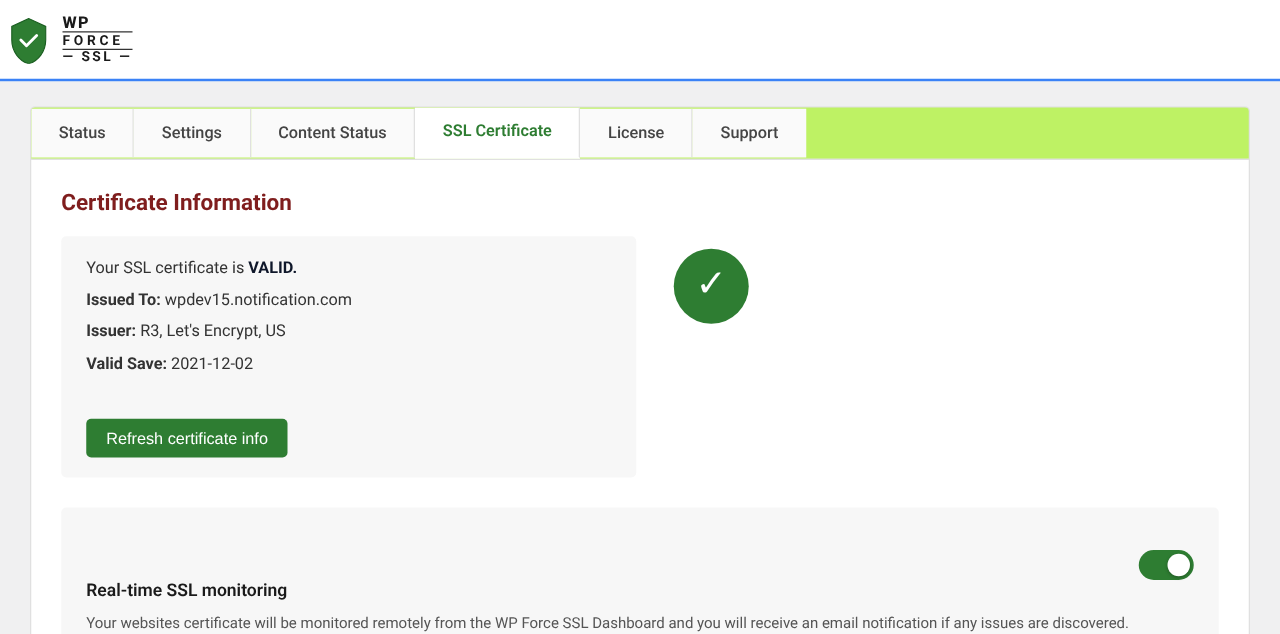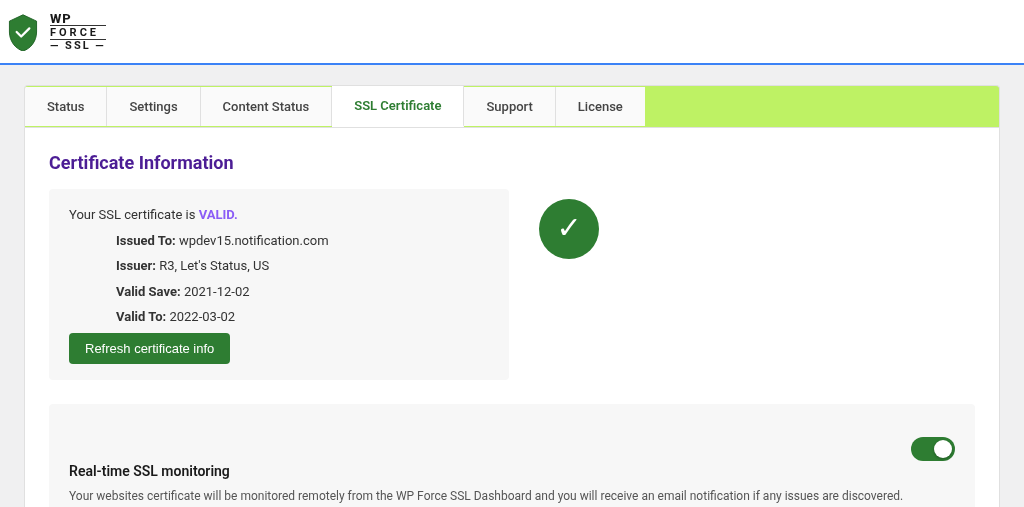--- a/index.html
+++ b/index.html
@@ -97,21 +97,21 @@
     .content-area {
       background: #fff;
       border: 1px solid #e0e0e0;
       border-radius: 0 0 4px 4px;
       padding: 24px;
     }
 
     .section-title {
       font-size: 18px;
       font-weight: 700;
-      color: #4c1d95;
+      color: #7f1d1d;
       margin-bottom: 16px;
     }
 
     .cert-section {
       display: flex;
       gap: 20px;
       margin-bottom: 24px;
     }
 
     .cert-info-box {
@@ -123,31 +123,30 @@
     }
 
     .cert-info-box p {
       font-size: 13px;
       color: #333;
       margin-bottom: 6px;
       line-height: 1.5;
     }
 
     .cert-info-box p .valid-text {
-      color: #8b5cf6;
+      color: #0f172a;
       font-weight: 700;
     }
 
     .cert-info-box p strong {
       font-weight: 700;
-      margin-left: 47px;
     }
 
     .refresh-btn {
-      margin-top: 0;
+      margin-top: 28px;
       background: #2e7d32;
       color: #fff;
       border: none;
       border-radius: 4px;
       padding: 8px 16px;
       font-size: 13px;
       font-weight: 500;
       cursor: pointer;
     }
 
@@ -275,49 +274,45 @@
   </div>
 </div>
 
 <div class="main-content">
 
   <div class="tabs-bar">
     <div class="tab">Status</div>
     <div class="tab">Settings</div>
     <div class="tab">Content Status</div>
     <div class="tab active">SSL Certificate</div>
+    <div class="tab">License</div>
     <div class="tab">Support</div>
-    <div class="tab">License</div>
   </div>
 
   <div class="content-area">
 
     <h2 class="section-title">Certificate Information</h2>
 
     <div class="cert-section">
 
       <div class="cert-info-box">
         <p>
           <span>Your SSL certificate is </span><span class="valid-text">VALID.</span>
         </p>
         <p>
           <strong>Issued To:</strong>
           <span>wpdev15.notification.com</span>
         </p>
         <p>
           <strong>Issuer:</strong>
-          <span>R3, Let's Status, US</span>
+          <span>R3, Let's Encrypt, US</span>
         </p>
         <p>
           <strong>Valid Save:</strong>
           <span>2021-12-02</span>
-        </p>
-        <p>
-          <strong>Valid To:</strong>
-          <span>2022-03-02</span>
         </p>
         <button class="refresh-btn">Refresh certificate info</button>
       </div>
 
       <div class="checkmark-container">
         <div class="checkmark-circle">
           <span class="checkmark-symbol">✓</span>
         </div>
       </div>
 

